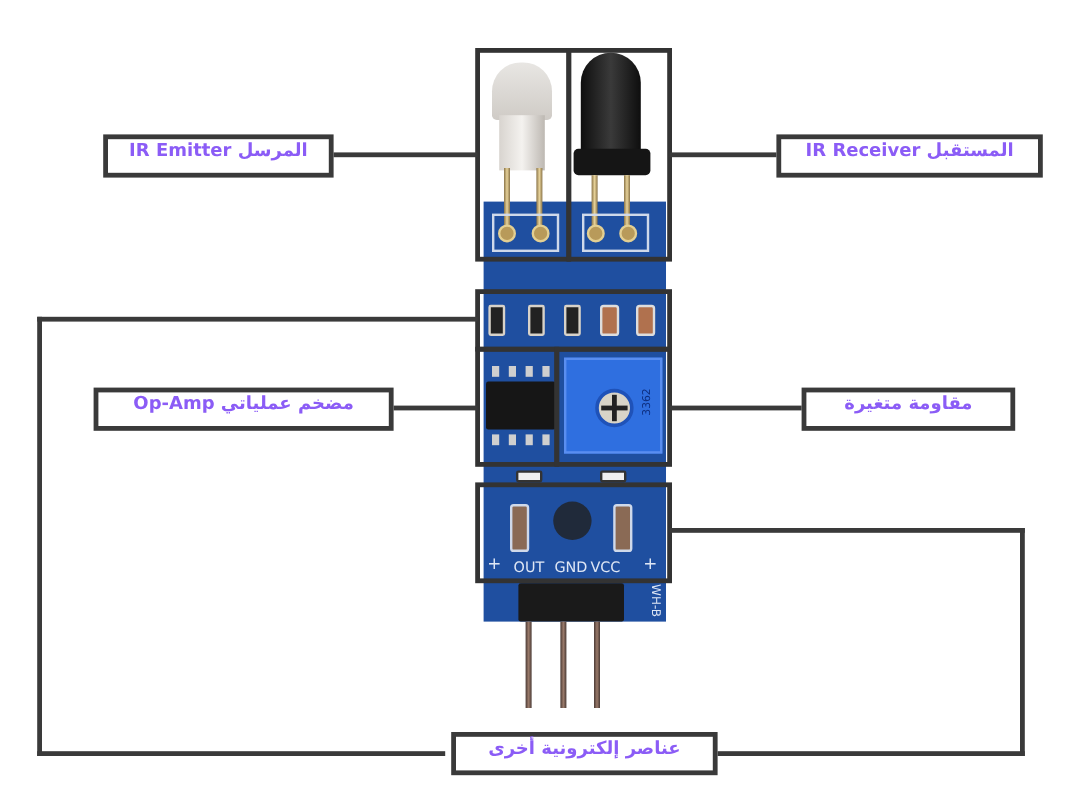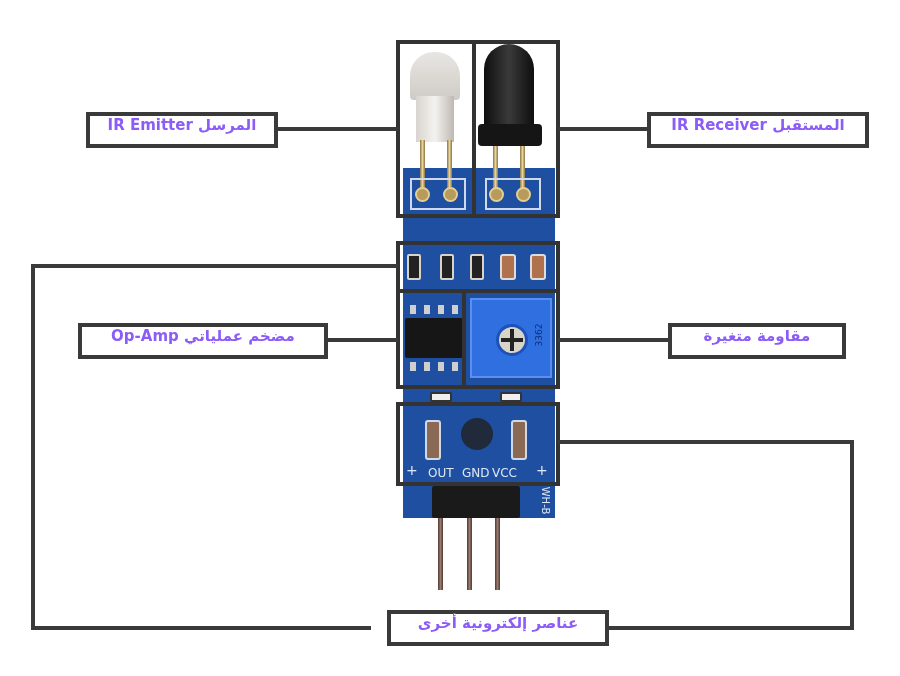--- a/index.html
+++ b/index.html
@@ -118,15 +118,15 @@
 </div>
 <div class="label-box" style="left:647px;top:112px;width:222px;height:36px;">
   <span>IR Receiver المستقبل</span>
 </div>
 <div class="label-box" style="left:78px;top:323px;width:250px;height:36px;">
   <span>Op-Amp مضخم عملياتي</span>
 </div>
 <div class="label-box" style="left:668px;top:323px;width:178px;height:36px;">
   <span>مقاومة متغيرة</span>
 </div>
-<div class="label-box" style="left:387px;top:610px;width:222px;height:36px;">
+<div class="label-box" style="left:376px;top:610px;width:222px;height:36px;">
   <span>عناصر إلكترونية أخرى</span>
 </div>
 
 </body></html>

